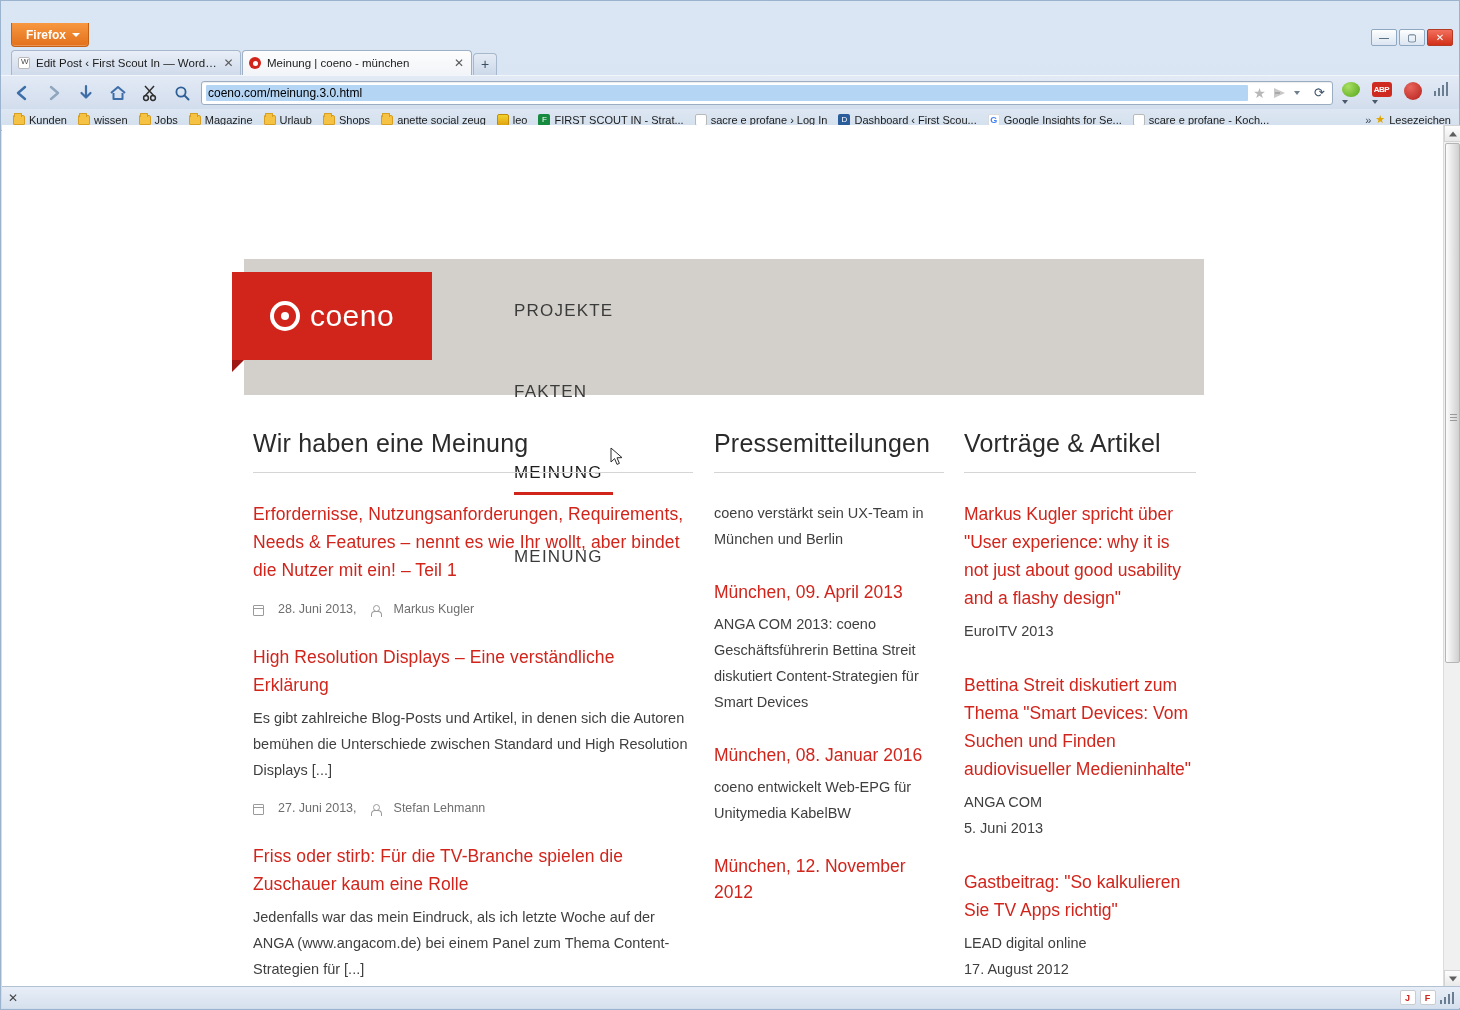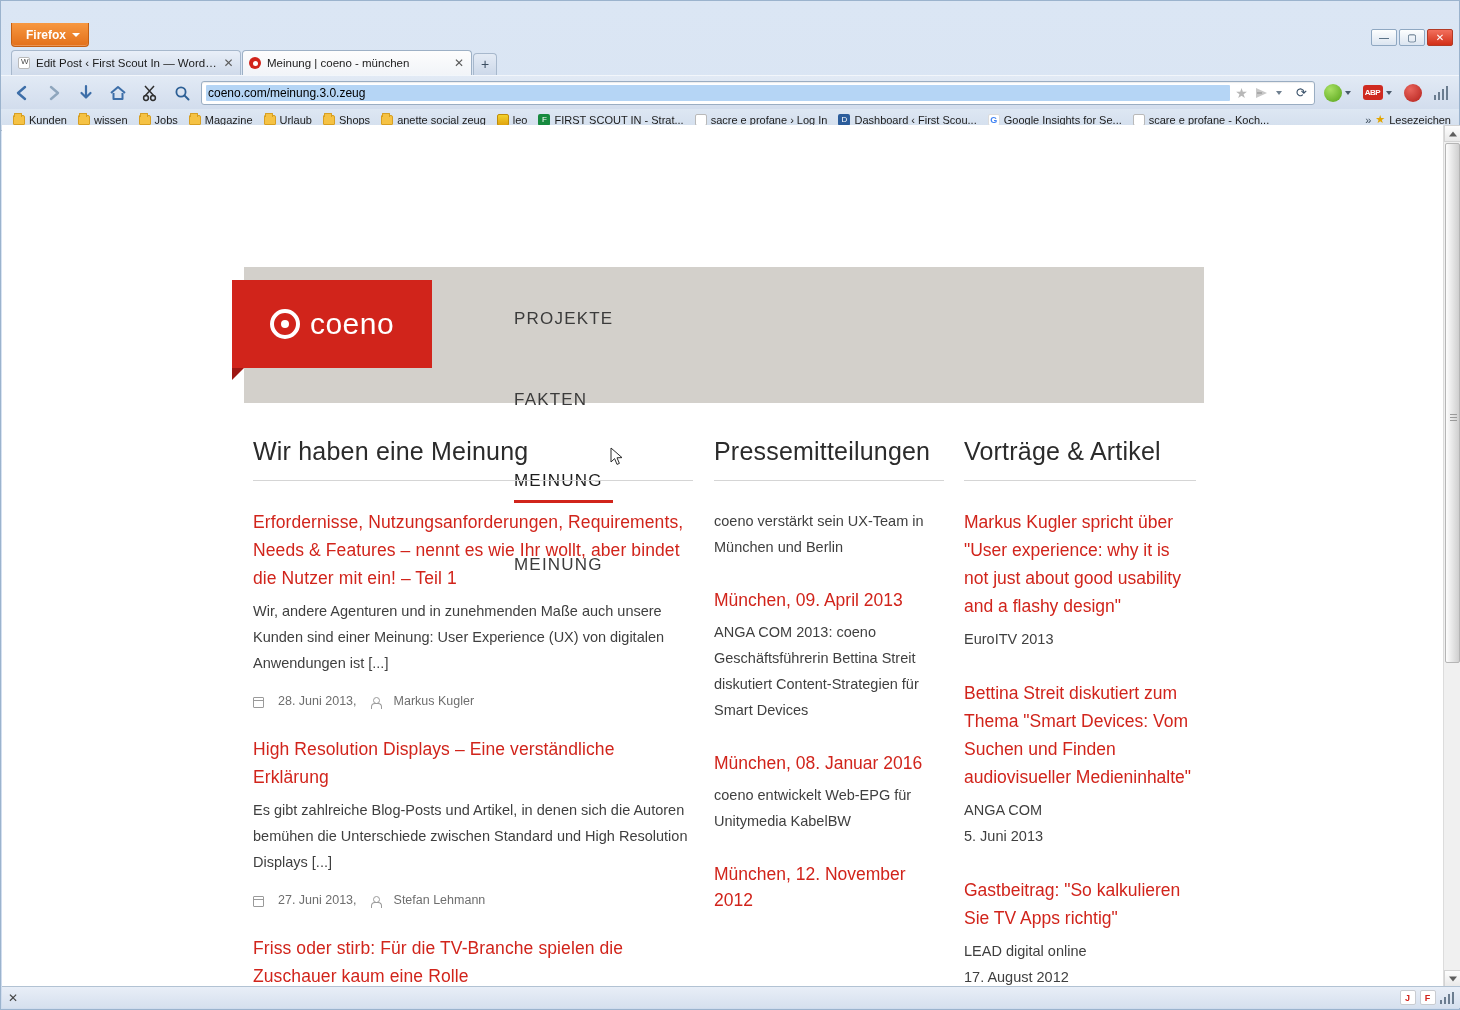--- a/index.html
+++ b/index.html
@@ -91,22 +91,22 @@
   }
   #urlbar .urltext {
     flex:1 1 auto; font-size:12px; color:#000;
     background:#b5d5f5; padding:1px 2px; border-radius:1px;
     white-space:nowrap; overflow:hidden;
   }
   #urlbar .ricon { width:16px; height:16px; flex:0 0 16px; position:relative;}
   .star { color:#b8b8b8; font-size:14px; line-height:16px; text-align:center;}
   .reload { color:#3a5169; font-size:13px; text-align:center; line-height:16px;}
   .addon-pill {
-    height:22px; display:flex; align-items:center; gap:3px; padding:0 3px;
-    font-size:9px; color:#333;
+    height:22px; display:flex; gap:3px; padding:0 3px;
+    font-size:9px; color:#333;flex-direction:column;
   }
   .abp {
     width:20px;height:15px;border-radius:3px;background:#cf2a20;color:#fff;
     font-size:8px; font-weight:bold; text-align:center; line-height:15px; letter-spacing:-.5px;
   }
   .greenarrow{width:18px;height:18px;border-radius:50%;background:radial-gradient(circle at 35% 30%,#a8e063,#56a319);}
   .redcircle{width:18px;height:18px;border-radius:50%;background:radial-gradient(circle at 35% 30%,#e9645c,#b3201a);}
   .bars{display:flex;align-items:flex-end;gap:1.5px;height:14px;}
   .bars i{display:block;width:2.5px;background:#6b7d90;}
   .dcaret{width:0;height:0;border-left:3.5px solid transparent;border-right:3.5px solid transparent;border-top:4px solid #4a5a6b;}
@@ -133,21 +133,21 @@
   #bookmarks .chev { margin-left:4px; color:#3a4a5a; font-size:11px;}
   #bm-right { margin-left:auto; display:flex; align-items:center; gap:4px; }
   .bmstar{color:#e2a500;font-size:11px;}
 
   
   #content {
     position:absolute; left:1px; top:124px; width:1458px; height:862px;
     background:#fff; overflow:hidden;
   }
   #page {
-    position:absolute; left:0; top:12px; width:1387px; height:862px; background:#fff;
+    position:absolute; left:0; top:4px; width:1387px; height:862px; background:#fff;
   }
   #site-header {
     position:absolute; left:242px; top:130px; width:960px; height:136px;
     background:#d3d0cb;
   }
   #logo {
     position:absolute; left:-12px; top:13px; width:200px; height:88px;
     background:#d1241b;
     display:flex; align-items:center; justify-content:center; gap:10px;
   }
@@ -310,21 +310,21 @@
         </svg>
     </div>
     <div class="navicon">
       <svg width="20" height="20" viewBox="0 0 20 20">
           <circle cx="9" cy="9" r="4.6" fill="none" stroke="#2c5f95" stroke-width="1.8"></circle>
           <path d="M12.4 12.4 L16.5 16.5" stroke="#2c5f95" stroke-width="2" stroke-linecap="round"></path>
         </svg>
     </div>
 
     <div id="urlbar">
-      <span class="urltext" title="Adresse eingeben">coeno.com/meinung.3.0.zeug</span>
+      <span class="urltext" title="Adresse eingeben">coeno.com/meinung.3.0.html</span>
       <span class="ricon star">★</span>
       <span class="ricon">
         <svg width="16" height="16" viewBox="0 0 16 16">
             <path d="M2 3 L13 8 L2 13 Z" fill="#c8c8c8"></path>
             <path d="M3 8 L8 8" stroke="#8b8b8b" stroke-width="1"></path>
           </svg>
       </span>
       <span class="ricon">
         <svg width="10" height="16" viewBox="0 0 10 16">
             <path d="M2 6 L5 10 L8 6" fill="#6f7f8f"></path>
@@ -430,21 +430,20 @@
         </div>
       </div>
 
       <div id="columns">
 
         <div class="col col-1">
           <h2>Wir haben eine Meinung</h2>
 
           <div class="entry">
             <div class="title">Erfordernisse, Nutzungsanforderungen, Requirements, Needs &amp; Features – nennt es wie Ihr wollt, aber bindet die Nutzer mit ein! – Teil 1</div>
-            <div class="excerpt">Wir, andere Agenturen und in zunehmenden Maße auch unsere Kunden sind einer Meinung: User Experience (UX) von digitalen Anwendungen ist [...]</div>
             <div class="meta">
               <span class="cal"></span>
               <span>28. Juni 2013,</span>
               <span class="person"></span>
               <span>Markus Kugler</span>
             </div>
           </div>
 
           <div class="entry">
             <div class="title">High Resolution Displays – Eine verständliche Erklärung</div>

